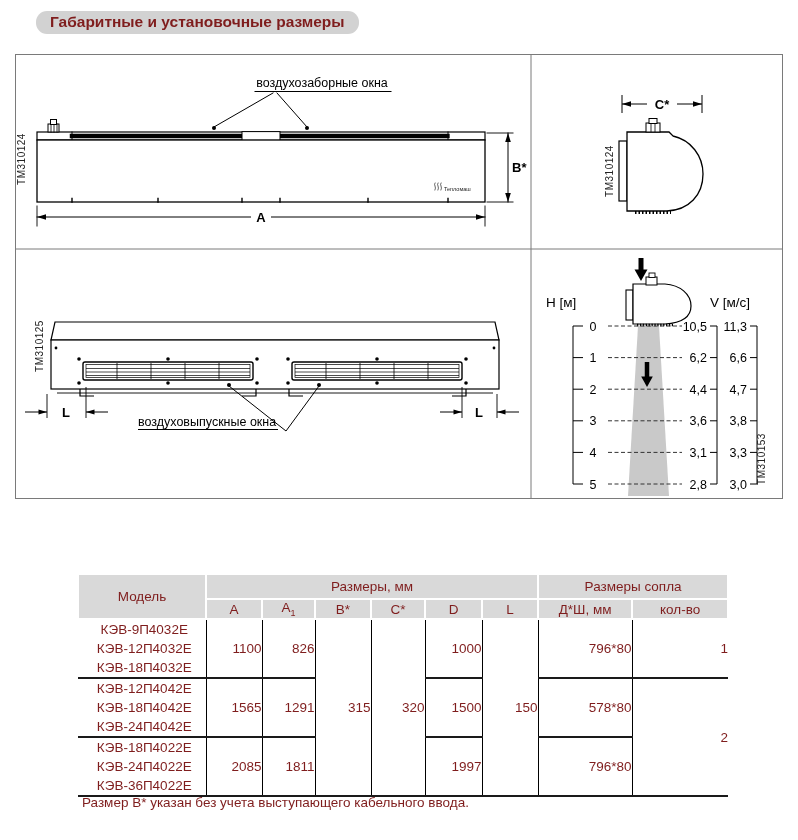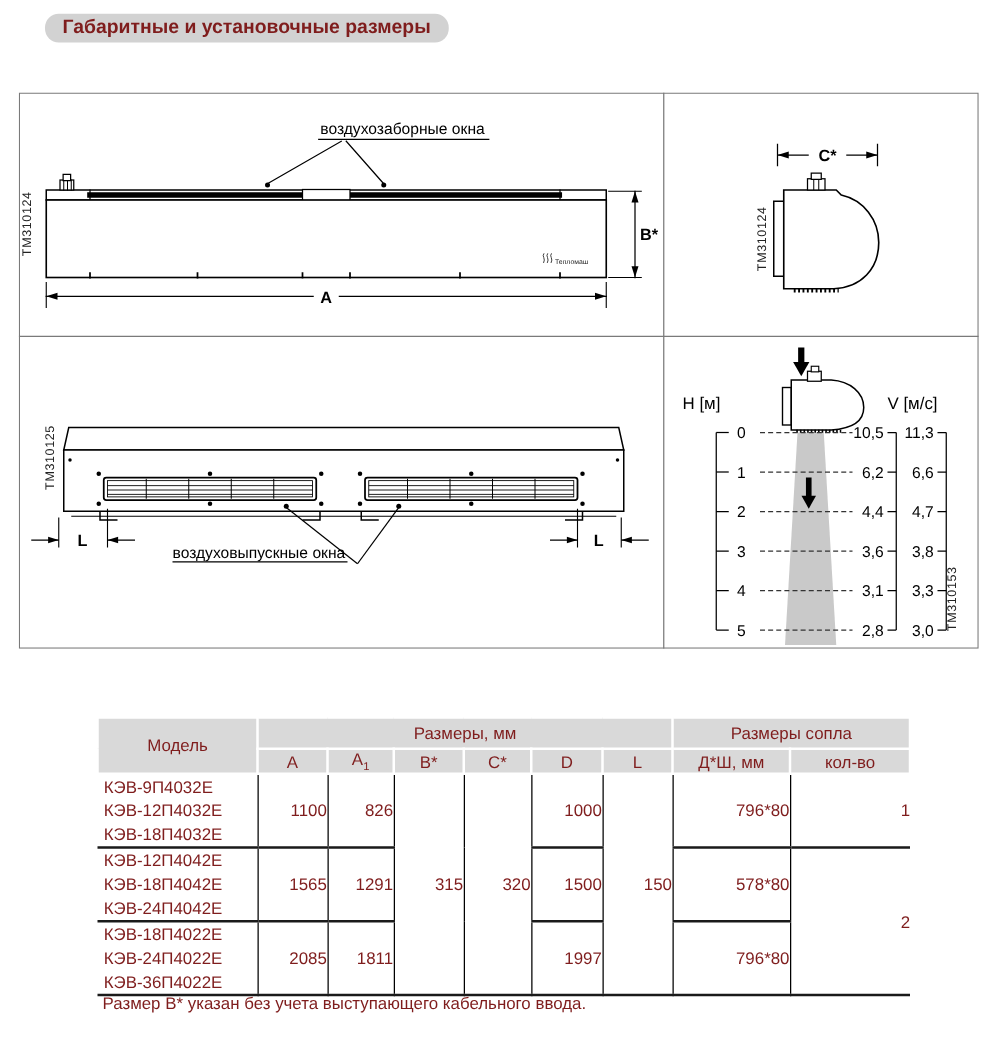--- a/index.html
+++ b/index.html
@@ -7,21 +7,21 @@
   .page {
     position:relative; width:798px; height:840px; background:#fff;
     font-family:"Liberation Sans","DejaVu Sans",sans-serif; color:#7f1d1d;
     overflow:hidden;
   }
   .title-badge {
     position:absolute; left:36px; top:11px; height:23px;
     background:#d2d2d2; border-radius:11px; padding:2px 14px 0 14px;
     font-size:15.5px; font-weight:bold; white-space:nowrap;
   }
-  .drawing-panel { position:absolute; left:15px; top:74px; width:768px; height:445px; }
+  .drawing-panel { position:absolute; left:15px; top:54px; width:768px; height:445px; }
   svg text { font-family:"Liberation Sans","DejaVu Sans",sans-serif; fill:#000; }
   .dim-label { font-weight:bold; font-size:13px; }
   .callout { font-size:12.5px; }
   .tm-code { font-size:10px; fill:#222; letter-spacing:0.5px; }
   .scale-num { font-size:12.5px; }
   .axis-label { font-size:13.5px; }
   .brand { font-size:5.5px; fill:#222; }
 
   table.dims {
     position:absolute; left:77px; top:573px; width:650px;
@@ -34,21 +34,21 @@
     font-weight:normal; font-size:13.5px; text-align:center;
   }
   table.dims thead tr.h1 th { height:25px; }
   table.dims thead tr.h2 th { height:20px; }
   table.dims th sub { font-size:9px; }
   table.dims td {
     border:1px solid #000; text-align:right; vertical-align:middle;
     height:57px; font-size:13.5px;padding-left:12px;
   }
   table.dims td.model {
-    text-align:left; padding-left:5px; border-left:none; line-height:19px;margin-left:28px;
+    text-align:center; padding-left:5px; border-left:none; line-height:19px;margin-left:28px;
   }
   table.dims td.qty { border-right:none; }
   table.dims tbody tr.sep td { border-top:2px solid #1a1a1a; }
   .notes { position:absolute; left:82px; top:793px; font-size:13.5px; line-height:20.5px; }
 </style>
 </head>
 <body>
 
 <div class="page">
 

